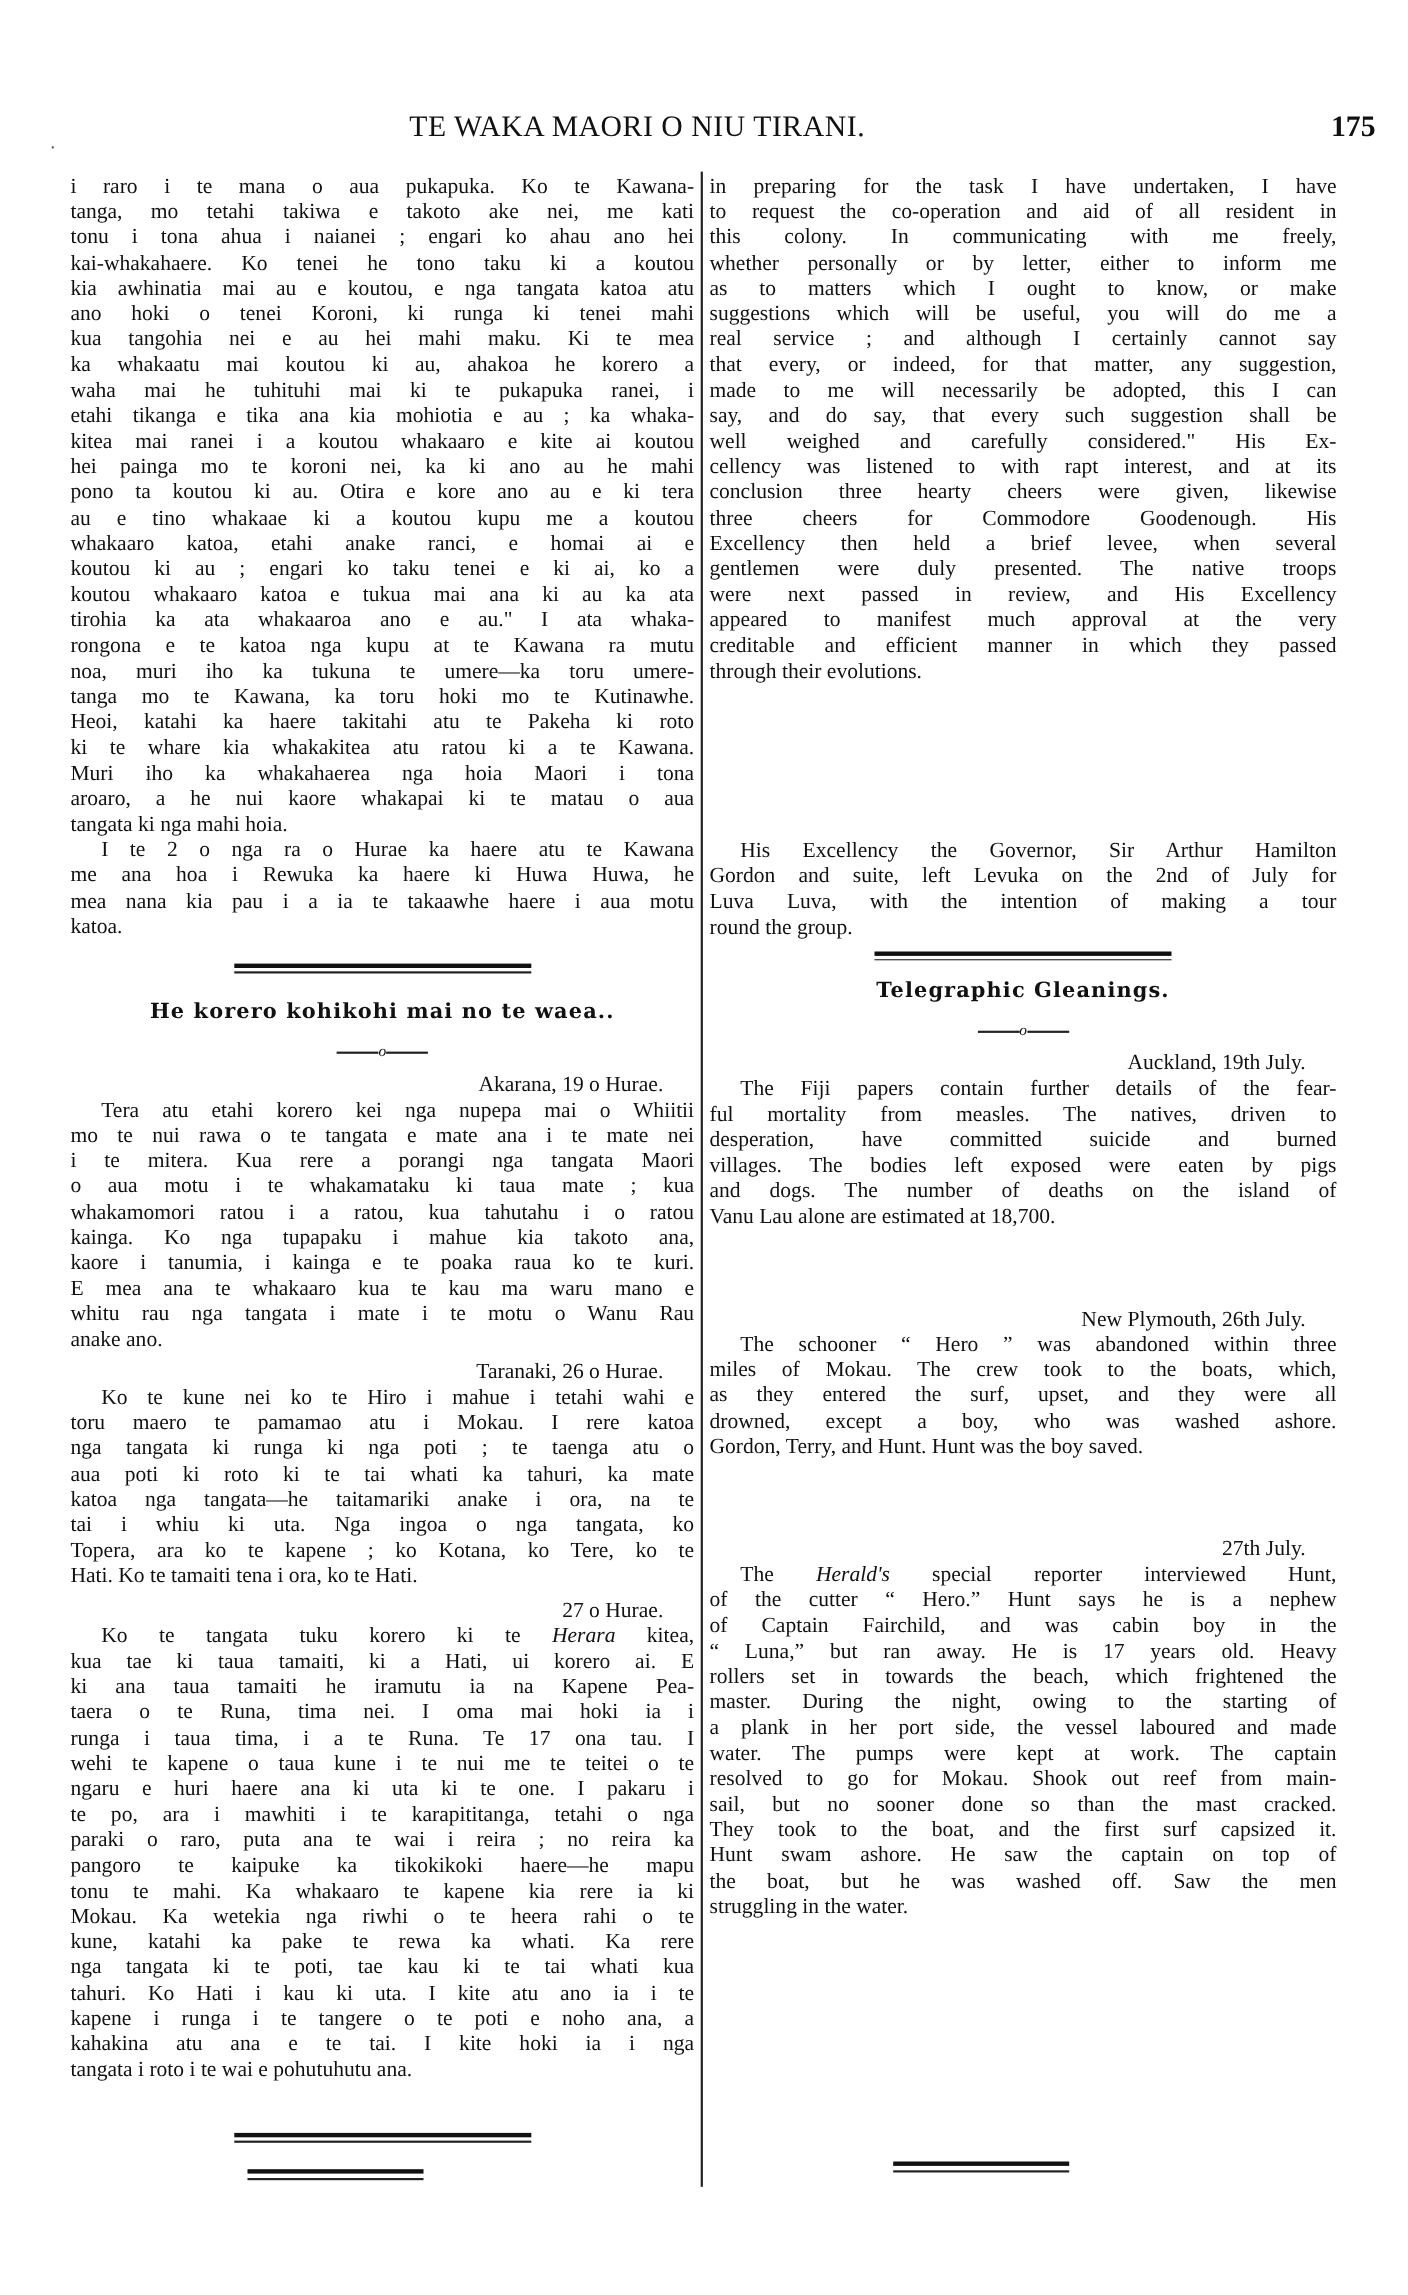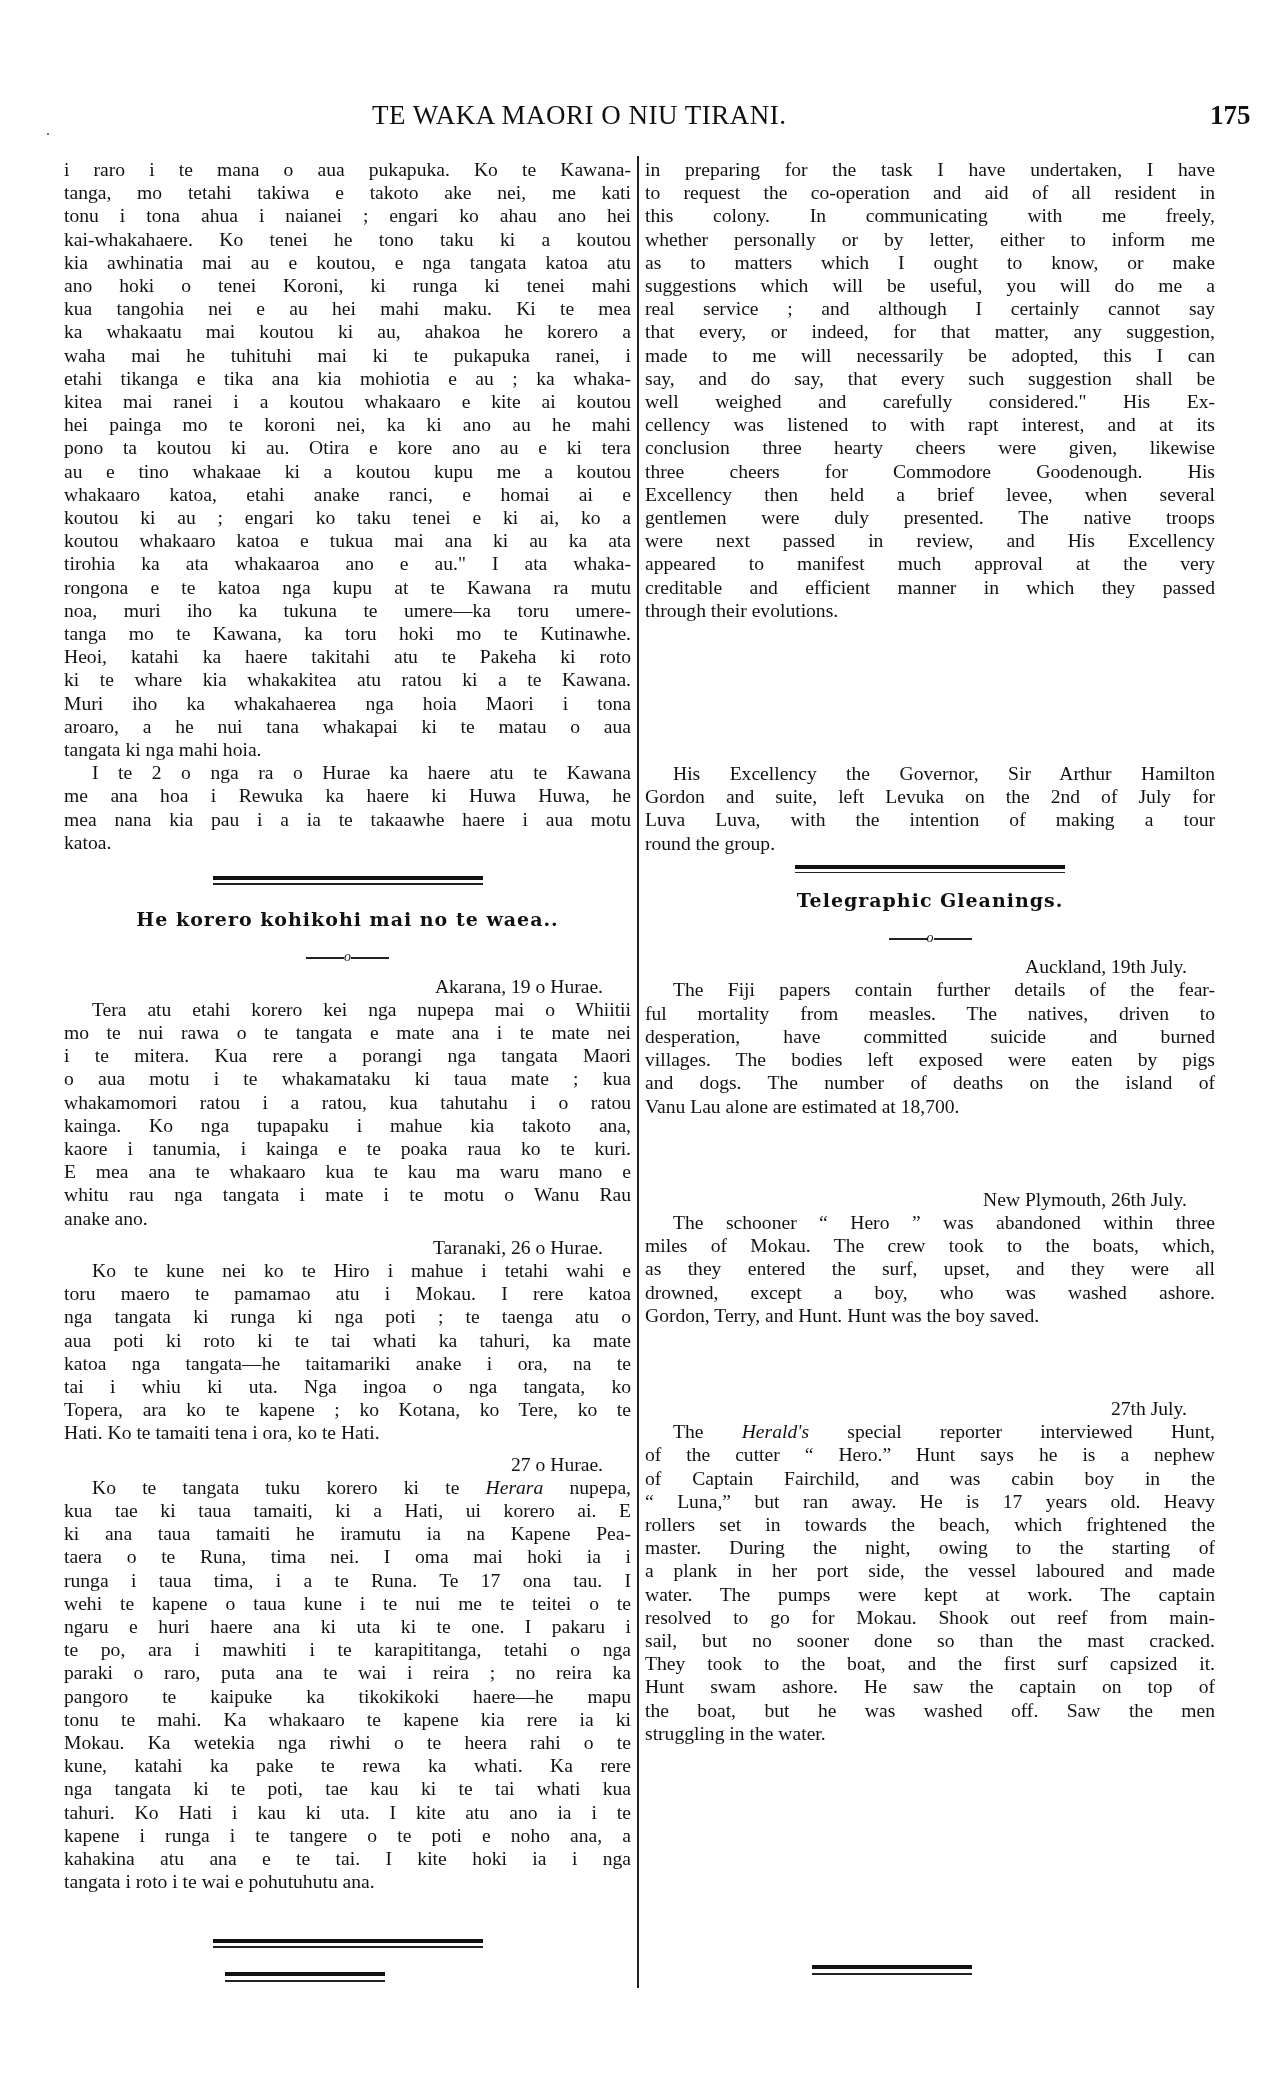--- a/index.html
+++ b/index.html
@@ -90,21 +90,21 @@
       <span class="line">whakaaro katoa, etahi anake ranci, e homai ai e</span>
       <span class="line">koutou ki au ;  engari ko taku tenei e ki ai, ko a</span>
       <span class="line">koutou whakaaro katoa e tukua mai ana ki au ka ata</span>
       <span class="line">tirohia ka ata whakaaroa ano e au."  I ata whaka-</span>
       <span class="line">rongona e te katoa nga kupu at te Kawana ra mutu</span>
       <span class="line">noa, muri iho ka tukuna te umere—ka toru umere-</span>
       <span class="line">tanga mo te Kawana, ka toru hoki mo te Kutinawhe.</span>
       <span class="line">Heoi, katahi ka haere takitahi atu te Pakeha ki roto</span>
       <span class="line">ki te whare kia whakakitea atu ratou ki a te Kawana.</span>
       <span class="line">Muri iho ka whakahaerea nga hoia Maori i tona</span>
-      <span class="line">aroaro, a he nui tana whakapai ki te matau o aua</span>
+      <span class="line">aroaro, a he nui kaore whakapai ki te matau o aua</span>
       <span class="line last">tangata ki nga mahi hoia.</span>
     </div>
   <div id="l-gov" style="margin-top:0;">
       <span class="line para-indent">I te 2 o nga ra o Hurae ka haere atu te Kawana</span>
       <span class="line">me ana hoa i Rewuka ka haere ki Huwa Huwa, he</span>
       <span class="line">mea nana kia pau i a ia te takaawhe haere i aua motu</span>
       <span class="line last">katoa.</span>
     </div>
   <span class="double-rule" style="margin-top:22px;"></span>
   <span class="section-title">He korero kohikohi mai no te waea..</span>
@@ -129,21 +129,21 @@
         <span class="line">toru maero te pamamao atu i Mokau.  I rere katoa</span>
         <span class="line">nga tangata ki runga ki nga poti ; te taenga atu o</span>
         <span class="line">aua poti ki roto ki te tai whati ka tahuri, ka mate</span>
         <span class="line">katoa nga tangata—he taitamariki anake i ora, na te</span>
         <span class="line">tai i whiu ki uta.  Nga ingoa o nga tangata, ko</span>
         <span class="line">Topera, ara ko te kapene ; ko Kotana, ko Tere, ko te</span>
         <span class="line last">Hati.  Ko te tamaiti tena i ora, ko te Hati.</span>
       </div>
       <div style="margin-top: 8px;">
         <span class="dateline">27 o Hurae.</span>
-        <span class="line para-indent"><span>Ko te tangata tuku korero ki te </span><em class="italic">Herara</em><span> nupepa,</span></span>
+        <span class="line para-indent"><span>Ko te tangata tuku korero ki te </span><em class="italic">Herara</em><span> kitea,</span></span>
         <span class="line">kua tae ki taua tamaiti, ki a Hati, ui korero ai.  E</span>
         <span class="line">ki ana taua tamaiti he iramutu ia na Kapene Pea-</span>
         <span class="line">taera o te Runa, tima nei.  I oma mai hoki ia i</span>
         <span class="line">runga i taua tima, i a te Runa.  Te 17 ona tau.  I</span>
         <span class="line">wehi te kapene o taua kune i te nui me te teitei o te</span>
         <span class="line">ngaru e huri haere ana ki uta ki te one.  I pakaru i</span>
         <span class="line">te po, ara i mawhiti i te karapititanga, tetahi o nga</span>
         <span class="line">paraki o raro, puta ana te wai i reira ; no reira ka</span>
         <span class="line">pangoro te kaipuke ka tikokikoki haere—he mapu</span>
         <span class="line">tonu te mahi.  Ka whakaaro te kapene kia rere ia ki</span>

